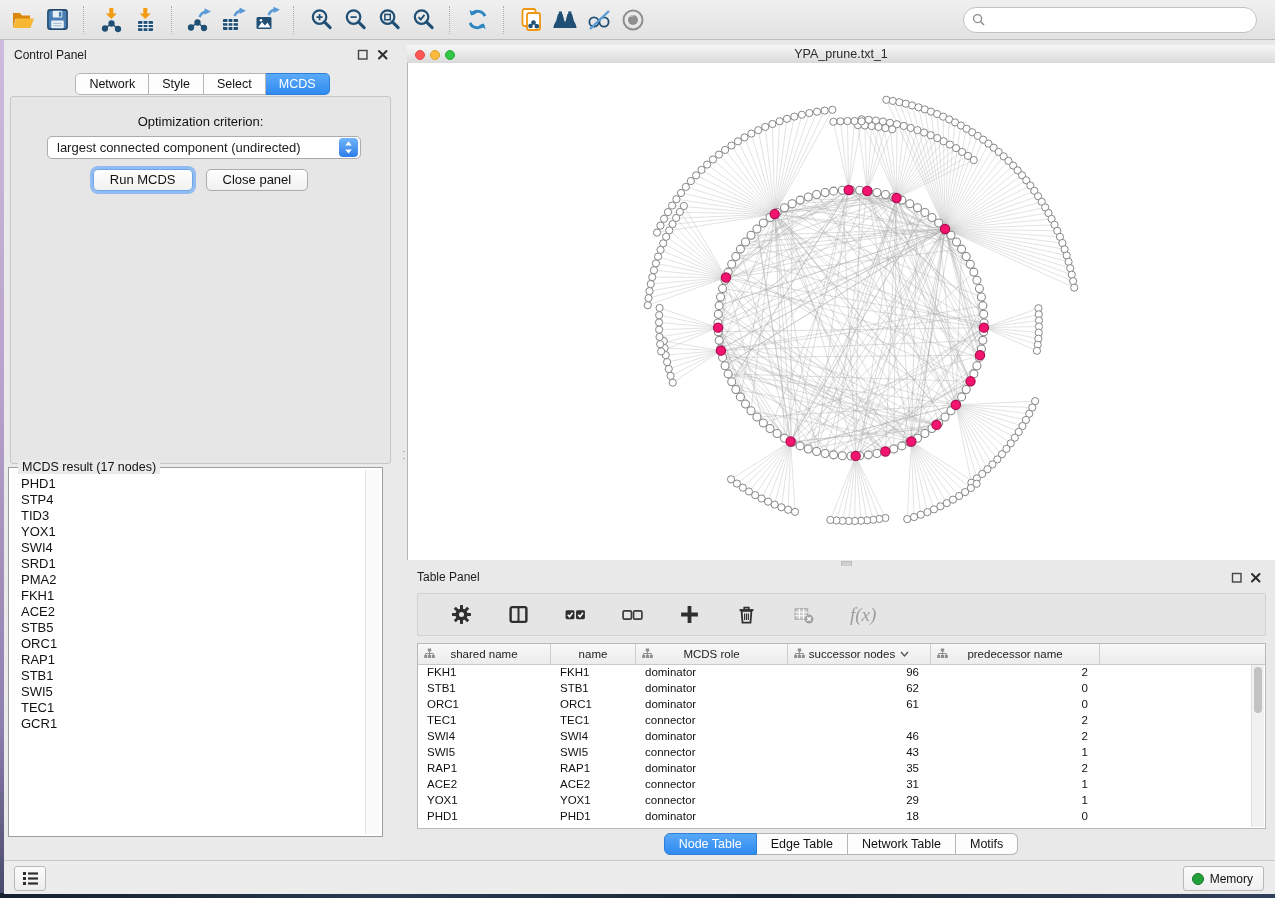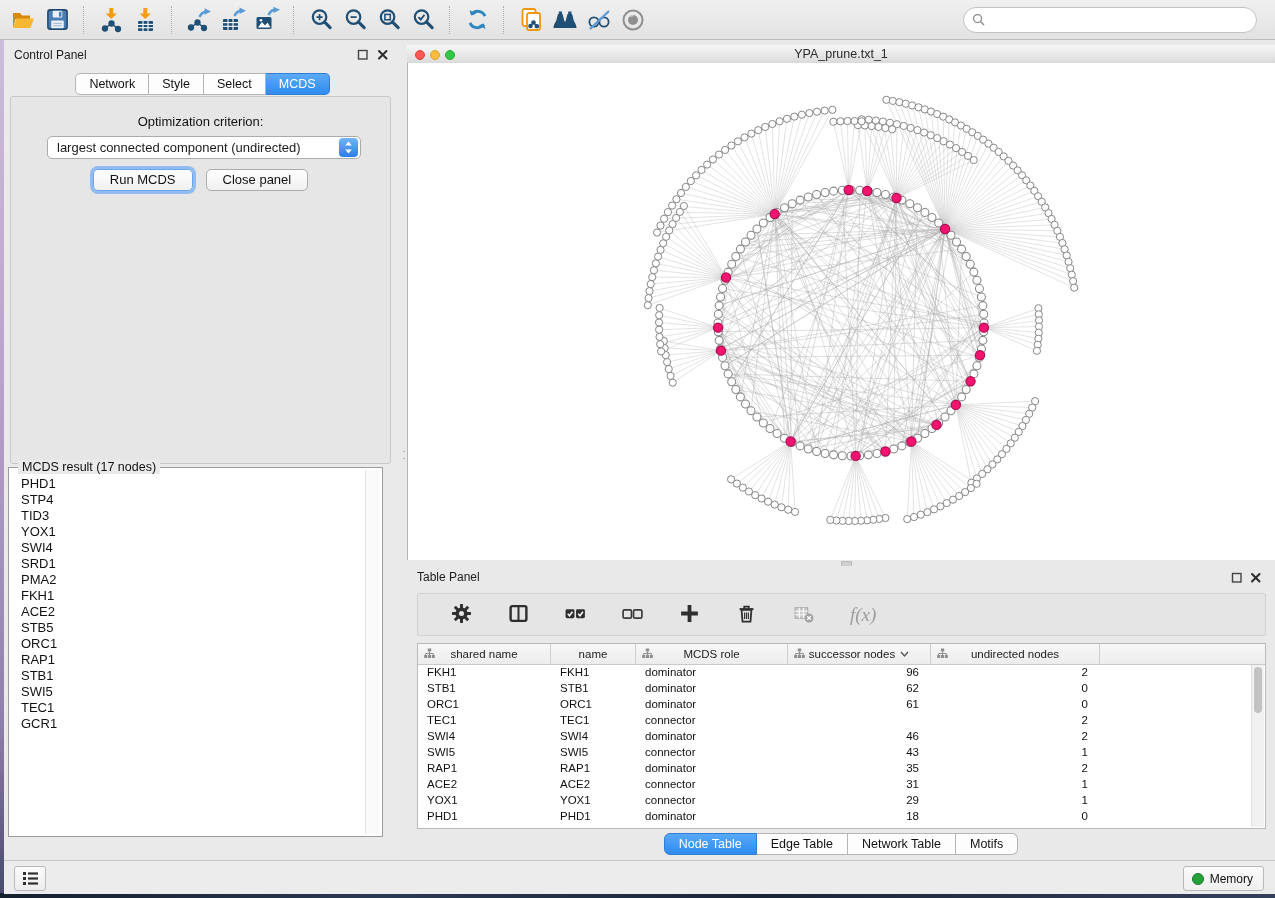--- a/index.html
+++ b/index.html
@@ -72,21 +72,21 @@
   .light.green{background:#33c748;border:.5px solid #27aa35;}
   .net-title{position:absolute;left:0;right:0;top:2px;text-align:center;font-size:12.5px;color:#2b2b2b;}
   .net-canvas{position:absolute;left:0;right:0;top:18px;bottom:0;background:#fff;border-left:1px solid #b5b5b5;}
   .net-canvas svg{display:block;}
   
   .table-panel{position:absolute;left:407px;top:566px;right:0;height:294px;background:#e9e9e9;}
   .tp-title{position:absolute;left:10px;top:4px;font-size:12px;color:#1c1c1c;}
   .tp-float{right:32px;top:6px;}  .tp-close{right:13px;top:6px;}
   .tp-toolbar{position:absolute;left:10px;right:9px;top:27px;height:43px;background:#e5e5e5;
     border:1px solid #d2d2d2;border-radius:2px;display:flex;align-items:center;gap:17px;padding-left:15px;box-sizing:border-box;}
-  .tp-tbtn{display:flex;justify-content:center;width:24px;height:24px;margin-left:16px;}
+  .tp-tbtn{display:flex;align-items:center;justify-content:center;width:24px;height:24px;margin-left:16px;}
   .dtable{position:absolute;left:10px;right:9px;top:77px;height:186px;background:#fff;
     border:1px solid #b9b9b9;box-sizing:border-box;overflow:hidden;}
   .thead{display:flex;height:20px;background:linear-gradient(#f8f8f8,#ececec);border-bottom:1px solid #c9c9c9;justify-content:center;}
   .th{display:flex;align-items:center;justify-content:center;gap:5px;font-size:11.5px;color:#222;
     border-right:1px solid #cfcfcf;box-sizing:border-box;position:relative;}
   .th .tree{position:absolute;left:6px;top:4px;}
   .th.fill{flex:1;border-right:none;}
   .tbody{position:absolute;left:0;right:13px;top:20px;bottom:0;}
   .tr{display:flex;height:16px;}
   .td{font-size:11.5px;line-height:16px;padding-left:9px;box-sizing:border-box;white-space:nowrap;overflow:hidden;color:#111;}
@@ -1188,21 +1188,21 @@
         <div class="th" style="width: 169px;">
           <svg class="tree" width="11" height="11" viewBox="0 0 11 11">
             <g fill="#8d8d8d">
               <rect x="3.8" y="0.5" width="3.4" height="3"></rect>
               <rect x="0.2" y="7" width="3" height="3"></rect>
               <rect x="4" y="7" width="3" height="3"></rect>
               <rect x="7.8" y="7" width="3" height="3"></rect>
             </g>
             <path d="M5.5 3.5v2M1.7 7V5.5h7.6V7M5.5 5.5V7" stroke="#8d8d8d" fill="none"></path>
           </svg>
-          <span>undirected nodes</span>
+          <span>predecessor name</span>
         </div>
         <div class="th fill"></div>
       </div>
     <div class="tbody">
         <div class="tr">
           <div class="td" style="width: 133px;">FKH1</div>
           <div class="td" style="width: 85px;">FKH1</div>
           <div class="td" style="width: 152px;">dominator</div>
           <div class="td num" style="width: 143px;">96</div>
           <div class="td num" style="width: 169px;">2</div>

